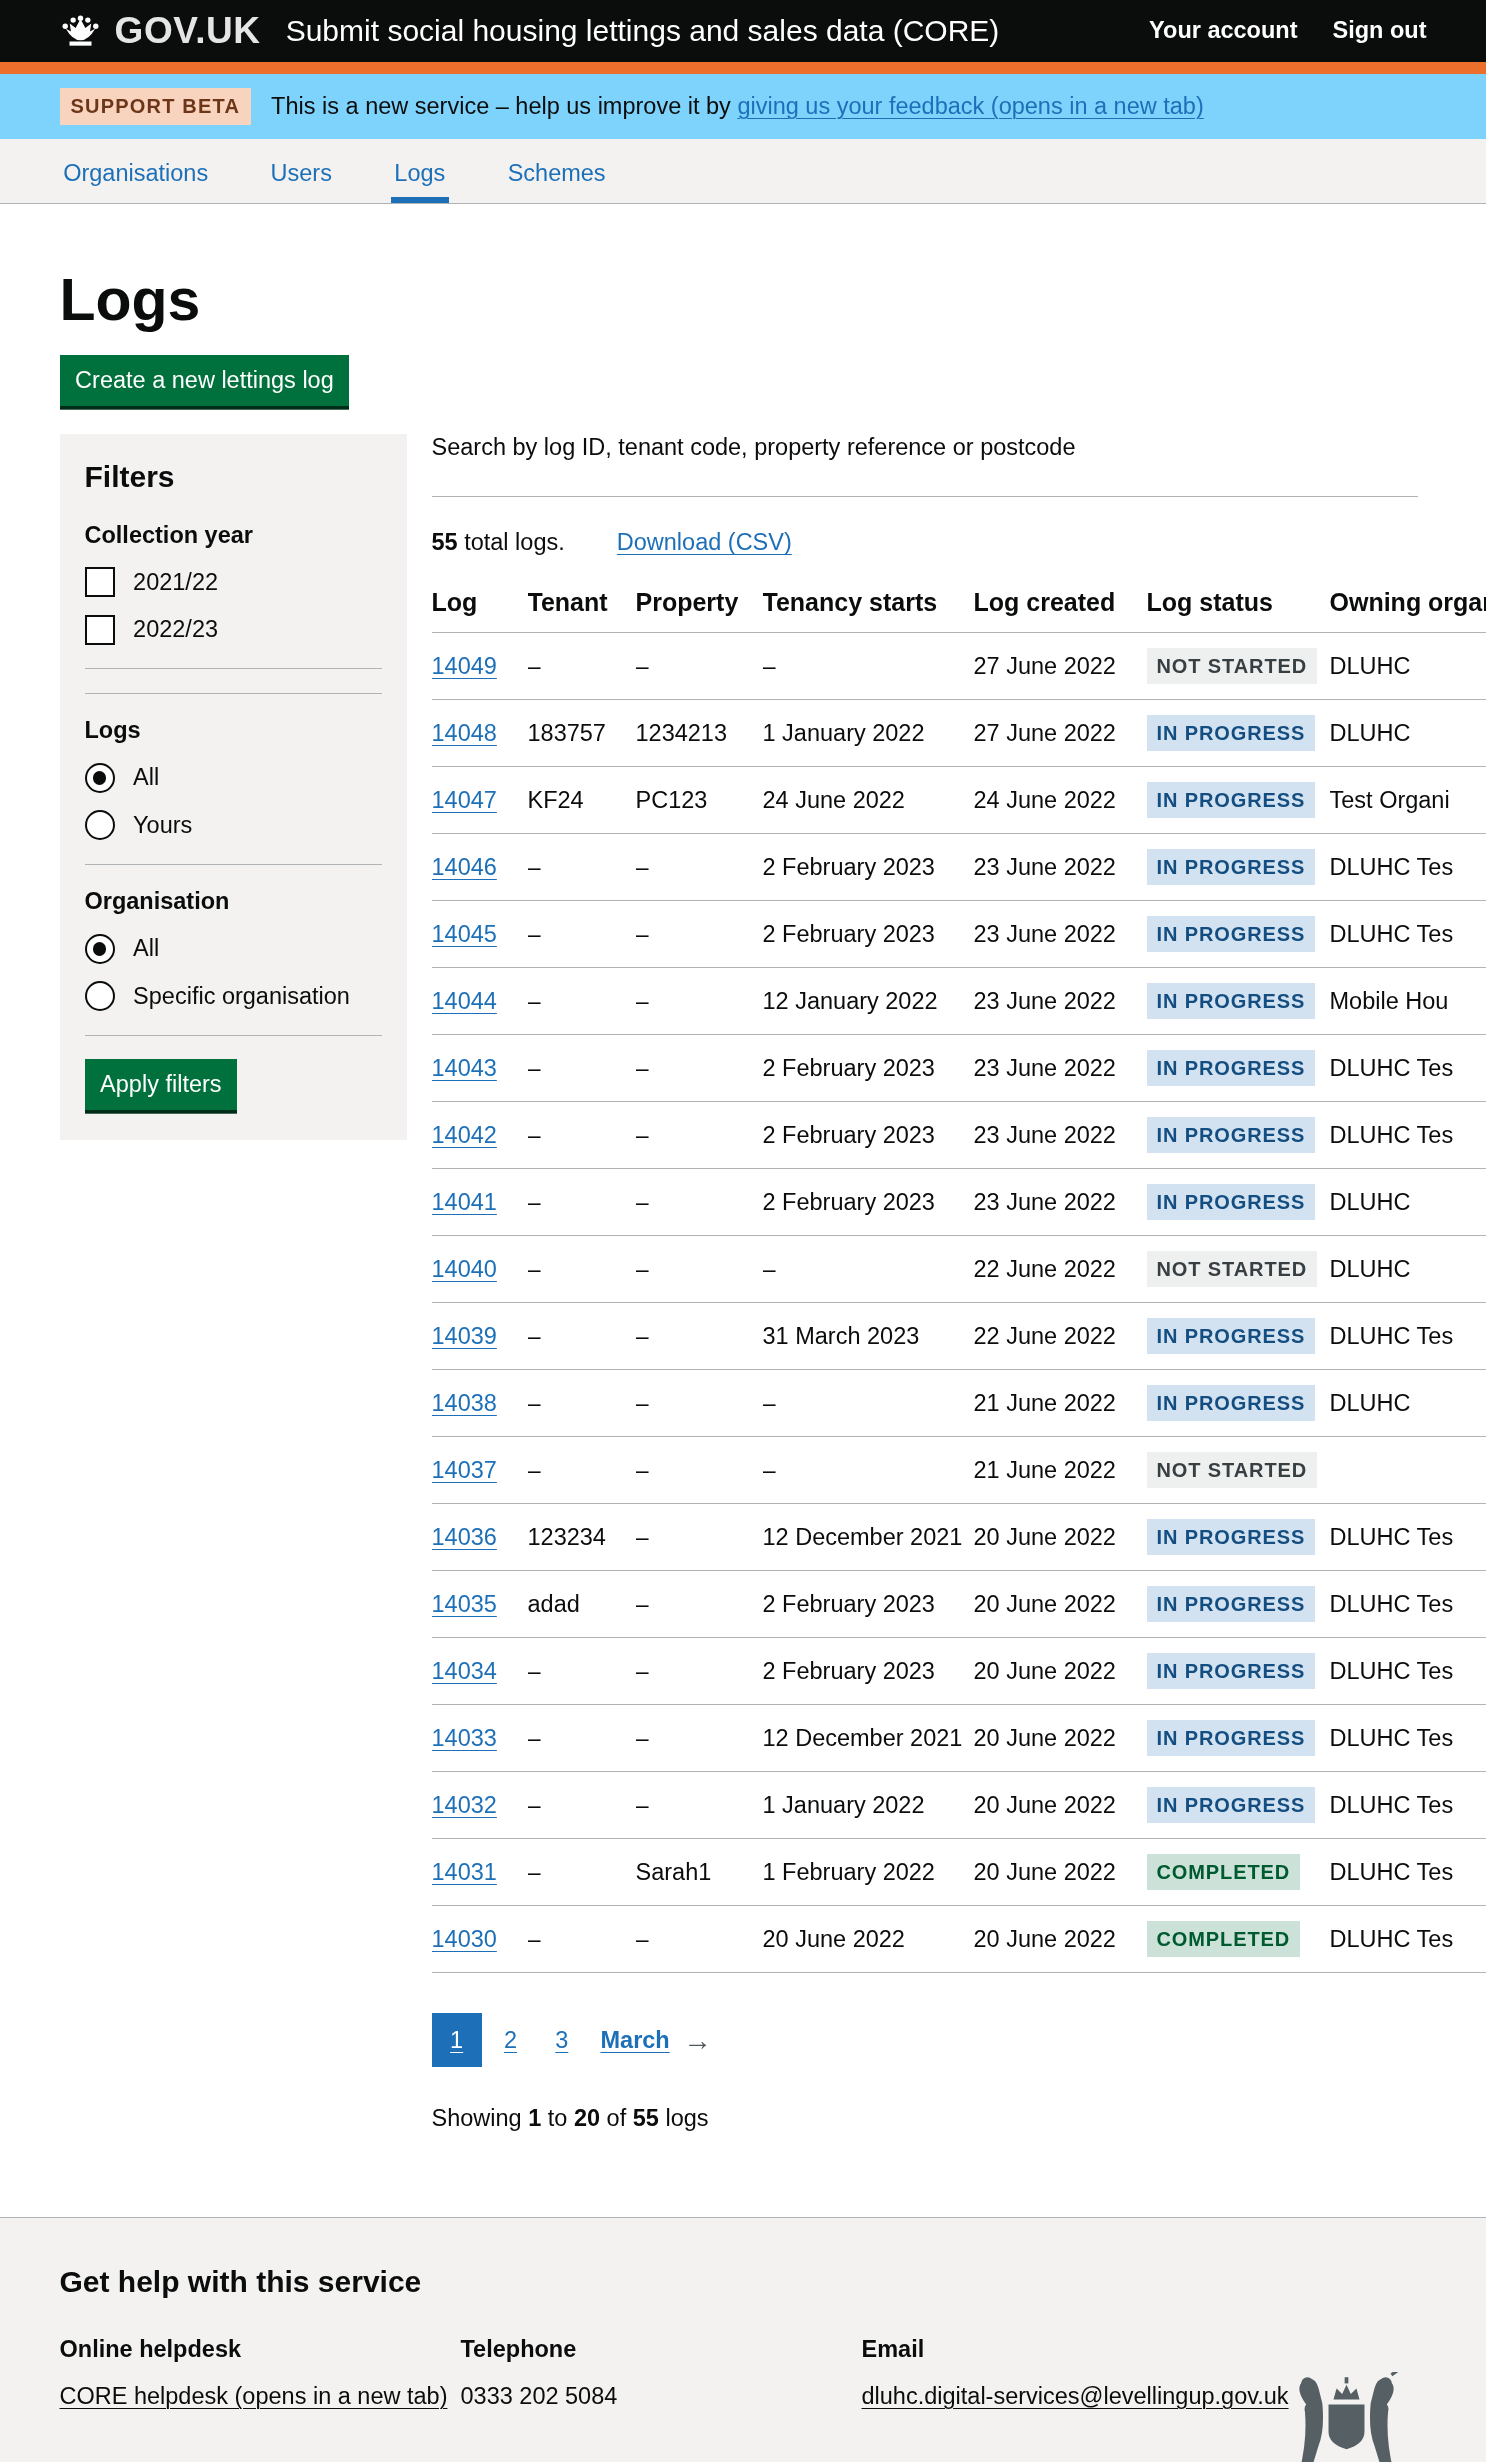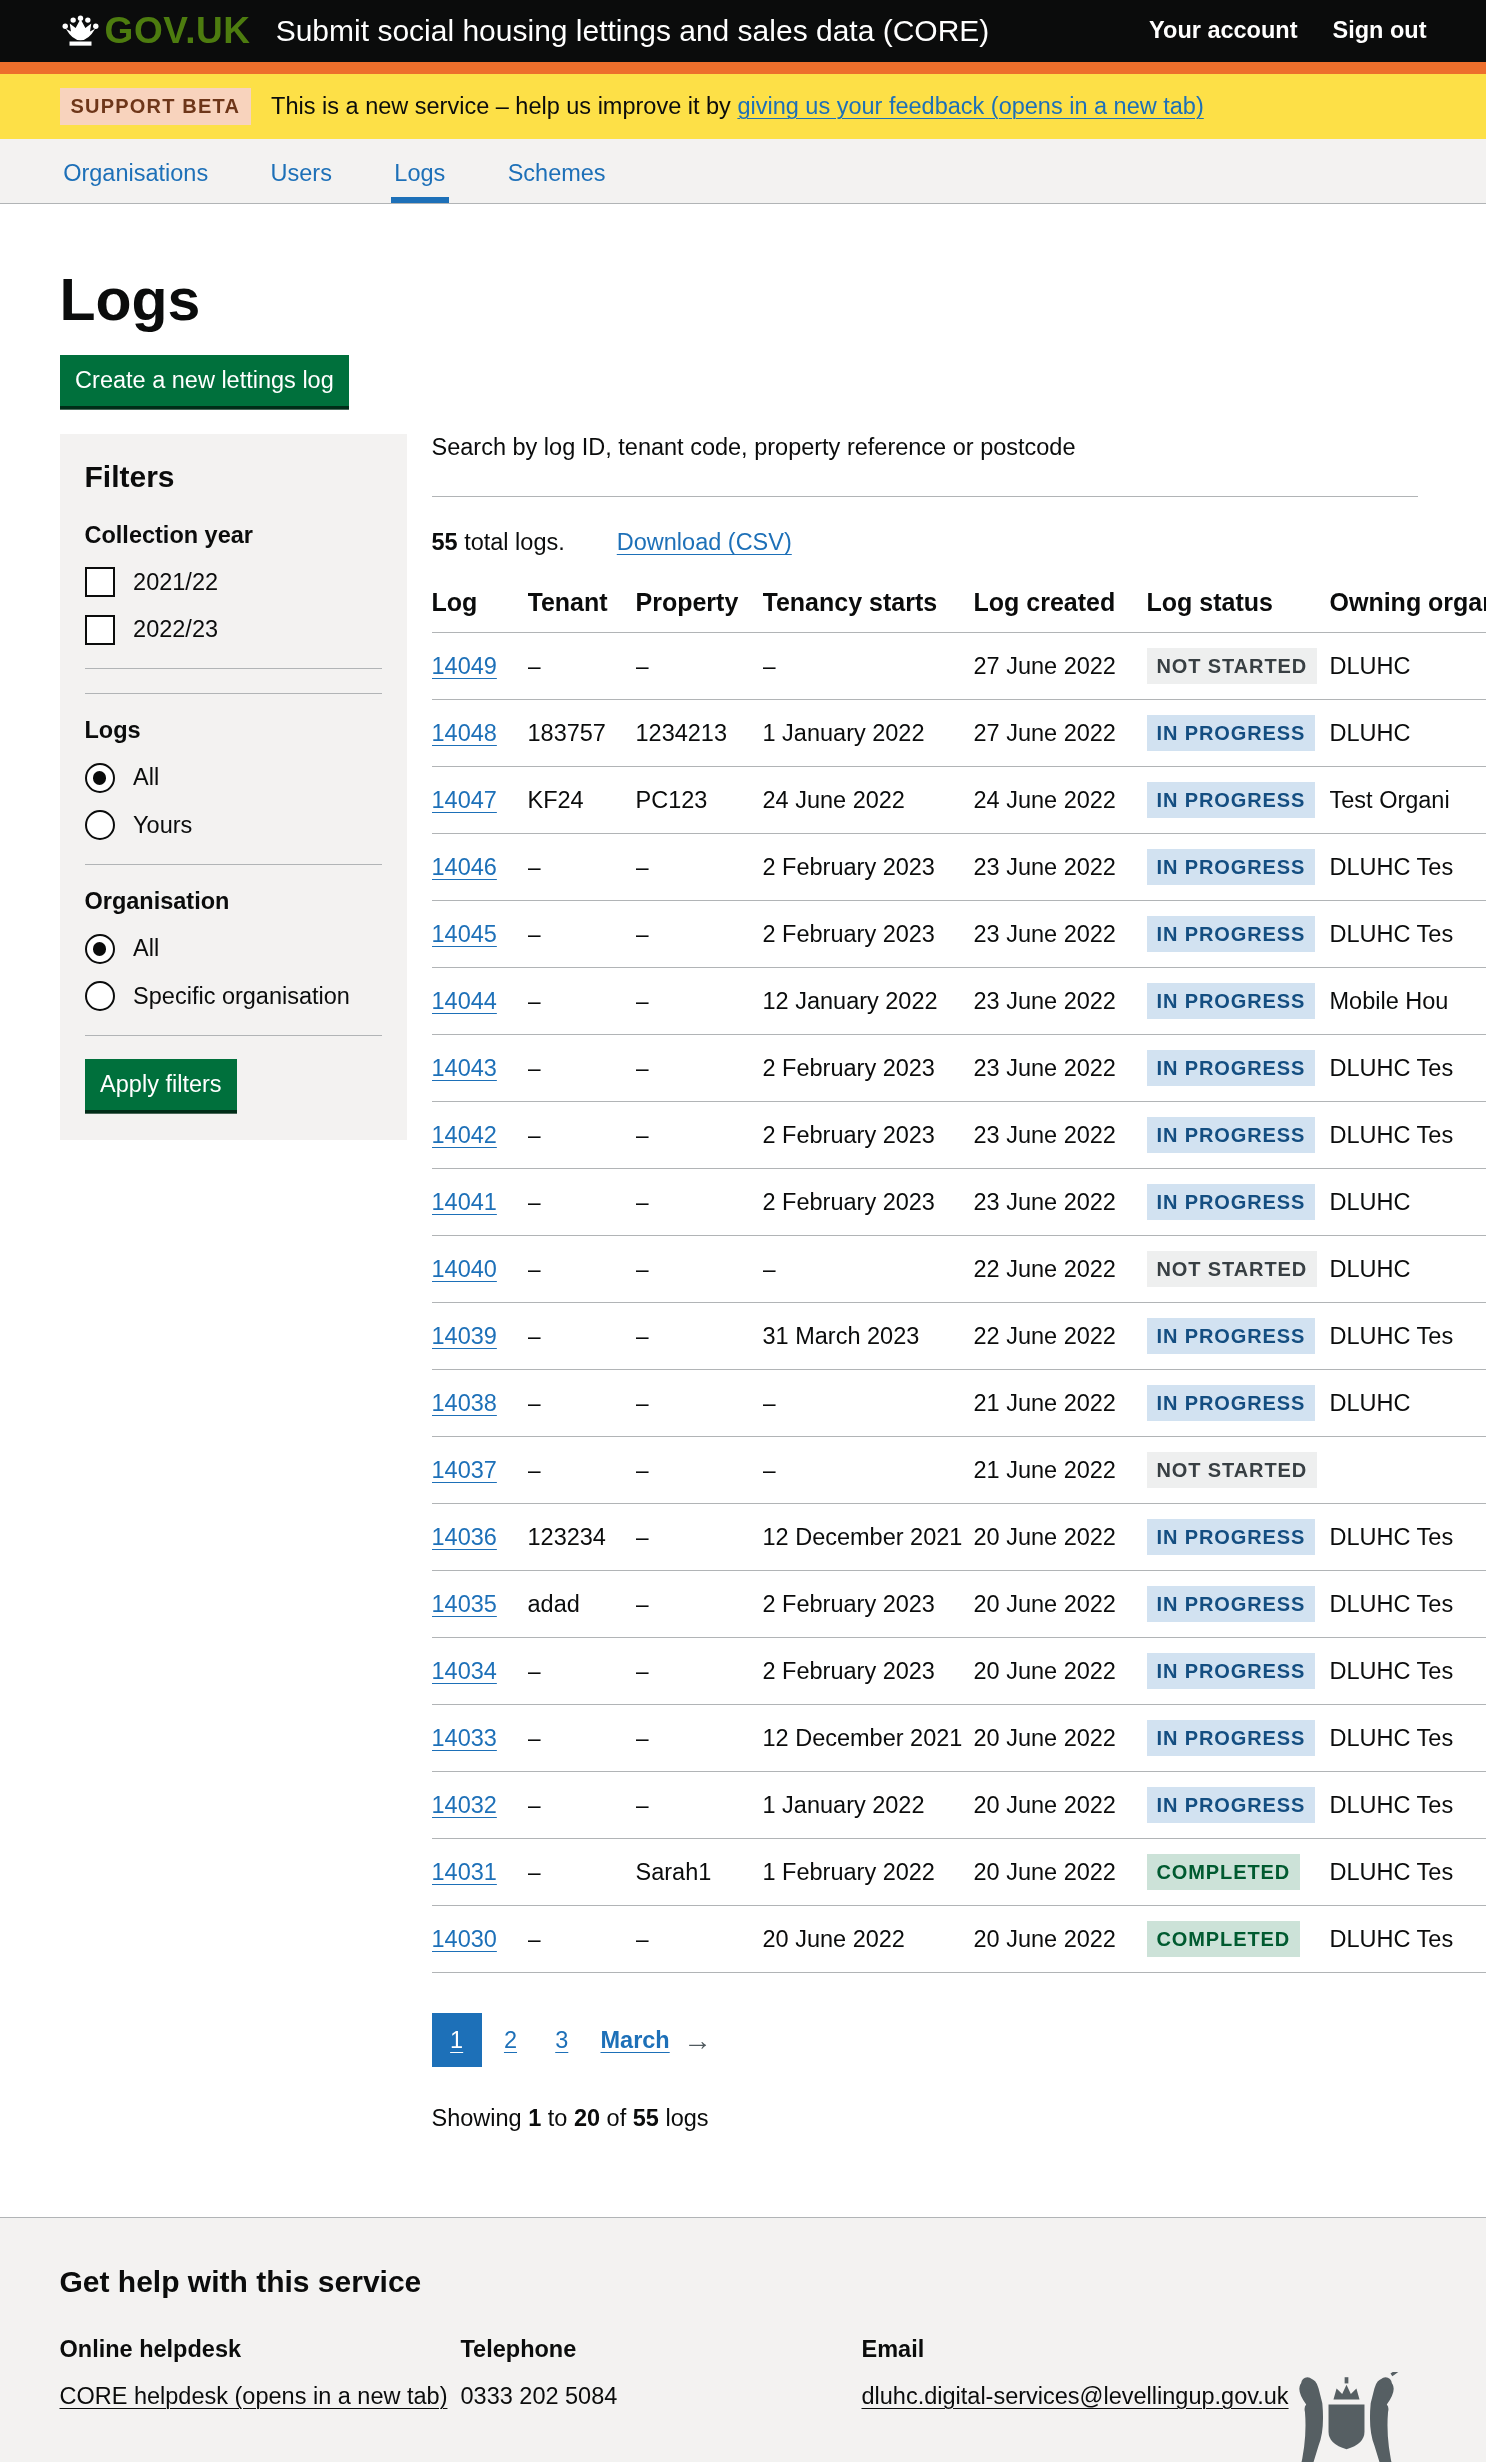--- a/index.html
+++ b/index.html
@@ -3,28 +3,28 @@
 <meta charset="utf-8">
 <style>
   html,body{margin:0;padding:0;background:#fff;color:#0b0c0c;}
   body{width:1486px;overflow-x:hidden;font-family:"Liberation Sans",sans-serif;font-size:23.5px;line-height:1.15;}
   a{color:#1d70b8;}
   .container{width:1367px;margin:0 auto;}
 
   
   .app-header{background:#0b0c0c;border-bottom:12.4px solid #ED6F2C;}
   .app-header .container{display:flex;align-items:center;height:62px;}
-  .logo{display:flex;align-items:center;gap:4px;color:#4d7c0f;text-decoration:none;}
+  .logo{display:flex;align-items:center;gap:14px;color:#e5e5e5;text-decoration:none;}
   .logo-text{font-size:37px;font-weight:bold;letter-spacing:0.6px;}
   .service-name{color:#fff;font-size:30px;margin-left:25px;text-decoration:none;white-space:nowrap;}
   .header-links{margin-left:auto;display:flex;gap:35px;}
   .header-link{color:#fff;font-size:23.5px;font-weight:bold;text-decoration:none;white-space:nowrap;}
 
   
-  .phase-banner{background:#fde047;text-align:right;}
+  .phase-banner{background:#7dd3fc;text-align:right;}
   .phase-banner .container{display:flex;align-items:center;gap:20px;padding:13.6px 0;}
   .beta-tag{background:#f8d3bd;color:#6e3619;font-weight:bold;font-size:20px;letter-spacing:1.2px;padding:7.4px 11px;white-space:nowrap;}
   .phase-text{font-size:23.5px;}
   .phase-text a{text-decoration:underline;text-underline-offset:3.7px;text-decoration-thickness:1.2px;}
 
   
   .primary-nav{background:#f3f2f1;border-bottom:1.2px solid #b1b4b6;}
   .primary-nav .container{display:flex;gap:55px;padding-top:21px;}
   .nav-item{font-size:23.5px;text-decoration:none;padding:0 3.7px 16px 3.7px;color:#1d70b8;}
   .nav-item--active{border-bottom:6.2px solid #1d70b8;padding-bottom:10px;}

